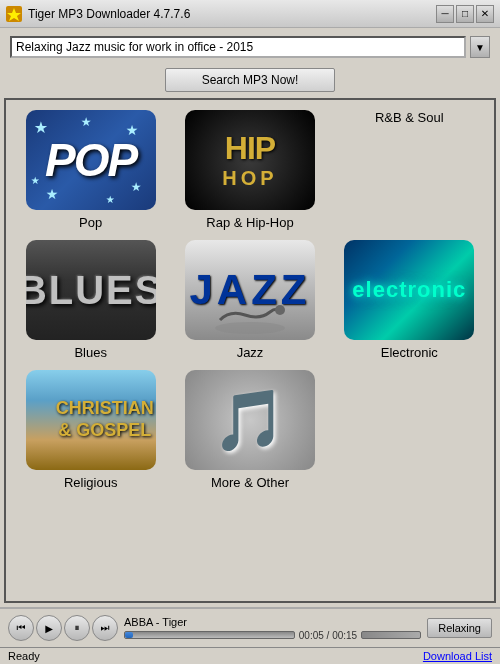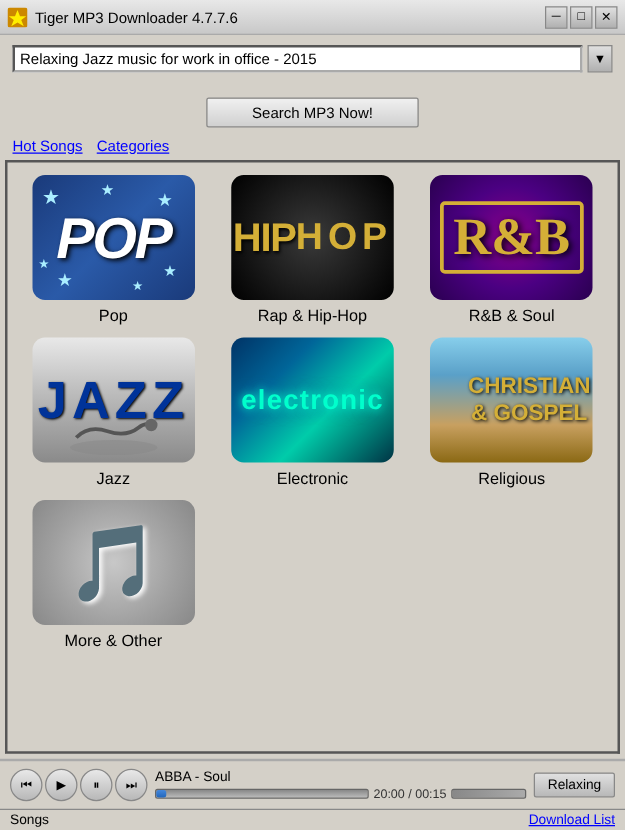--- a/index.html
+++ b/index.html
@@ -63,21 +63,21 @@
 
     
     .search-area {
       padding: 8px 10px 6px 10px;
       background: #d4d0c8;
     }
     .search-row {
       display: flex;
       align-items: center;
       gap: 4px;
-      margin-bottom: 20px;
+      margin-bottom: 10px;
     }
     .search-input {
       flex: 1;
       height: 22px;
       border: 2px inset #aaa;
       background: #fff;
       padding: 0 4px;
       font-size: 12px;
     }
     .search-dropdown {
@@ -188,21 +188,21 @@
     .hiphop-text {
       font-size: 32px;
       font-weight: 900;
       color: #d4af37;
       text-shadow: 1px 1px 3px #000;
       font-family: Impact, Arial Black, sans-serif;
       text-align: center;
       letter-spacing: -1px;
     }
     .hiphop-sub {
-      font-size: 30px;
+      font-size: 20px;
       font-weight: 900;
       color: #d4af37;
       font-family: Impact, Arial Black, sans-serif;
       letter-spacing: 4px;
     }
 
     
     .cat-rnb {
       background: radial-gradient(circle, #8B008B 0%, #4B0082 50%, #2a0050 100%);
     }
@@ -410,24 +410,20 @@
 <div class="main-container">
 
   <div class="search-area">
     <div class="search-row">
       <input class="search-input" type="text" value="Relaxing Jazz music for work in office - 2015" style="">
       <div class="search-dropdown">▼</div>
     </div>
     <button class="search-btn">Search MP3 Now!</button>
   </div>
 
-  <div class="nav-links">
-    <span class="nav-link">Hot Songs</span>
-    <span class="nav-link">Categories</span>
-  </div>
 
   <div class="content-area">
     <div class="categories-grid">
 
       <div class="category-item">
         <div class="category-img cat-pop">
           <div class="pop-stars">
             <span class="star" style="top:8px;left:8px;font-size:16px;">★</span>
             <span class="star" style="top:5px;left:55px;font-size:12px;">★</span>
             <span class="star" style="top:12px;left:100px;font-size:14px;">★</span>
@@ -436,35 +432,38 @@
             <span class="star" style="bottom:8px;left:20px;font-size:14px;">★</span>
             <span class="star" style="bottom:5px;left:80px;font-size:10px;">★</span>
           </div>
           <span class="pop-text">POP</span>
         </div>
         <span class="category-label">Pop</span>
       </div>
 
       <div class="category-item">
         <div class="category-img cat-hiphop">
-          <div style="display:flex;flex-direction:row;align-items:center;">
+          <div style="display:flex;flex-direction:column;align-items:center;">
             <span class="hiphop-text">HIP</span>
             <span class="hiphop-sub">HOP</span>
           </div>
         </div>
         <span class="category-label">Rap &amp; Hip-Hop</span>
       </div>
 
       <div class="category-item">
-        <div class="category-img cat-rnb">
-          <span class="rnb-text">R&amp;B</span>
-        </div>
         <span class="category-label">R&amp;B &amp; Soul</span>
       </div>
 
+      <div class="category-item">
+        <div class="category-img cat-blues">
+          <span class="blues-text">BLUES</span>
+        </div>
+        <span class="category-label">Blues</span>
+      </div>
 
       <div class="category-item">
         <div class="category-img cat-jazz">
           <span class="jazz-text">JAZZ</span>
           <div class="jazz-img">
             <svg width="80" height="35" viewBox="0 0 80 35">
               <ellipse cx="40" cy="28" rx="35" ry="6" fill="#888" opacity="0.5"></ellipse>
               <path d="M10,20 Q20,10 35,15 Q50,20 60,12 Q65,8 70,10" stroke="#555" stroke-width="3" fill="none"></path>
               <circle cx="70" cy="10" r="5" fill="#666"></circle>
             </svg>
@@ -499,31 +498,31 @@
 
   <div class="player-bar">
     <div class="player-top">
       <div class="player-controls">
         <div class="ctrl-btn">⏮</div>
         <div class="ctrl-btn">▶</div>
         <div class="ctrl-btn">⏸</div>
         <div class="ctrl-btn">⏭</div>
       </div>
       <div class="track-info">
-        <span class="track-name">ABBA - Soul</span>
+        <span class="track-name">ABBA - Tiger</span>
         <div class="progress-row">
           <div class="progress-bar-bg">
             <div class="progress-fill"></div>
           </div>
-          <span class="time-display">20:00 / 00:15</span>
+          <span class="time-display">00:05 / 00:15</span>
           <div class="volume-bar"></div>
         </div>
       </div>
       <button class="download-btn">Relaxing</button>
     </div>
   </div>
 
   <div class="status-bar">
-    <span class="status-text">Songs</span>
+    <span class="status-text">Ready</span>
     <span class="download-list-link">Download List</span>
   </div>
 
 </div>
 
 </body></html>

